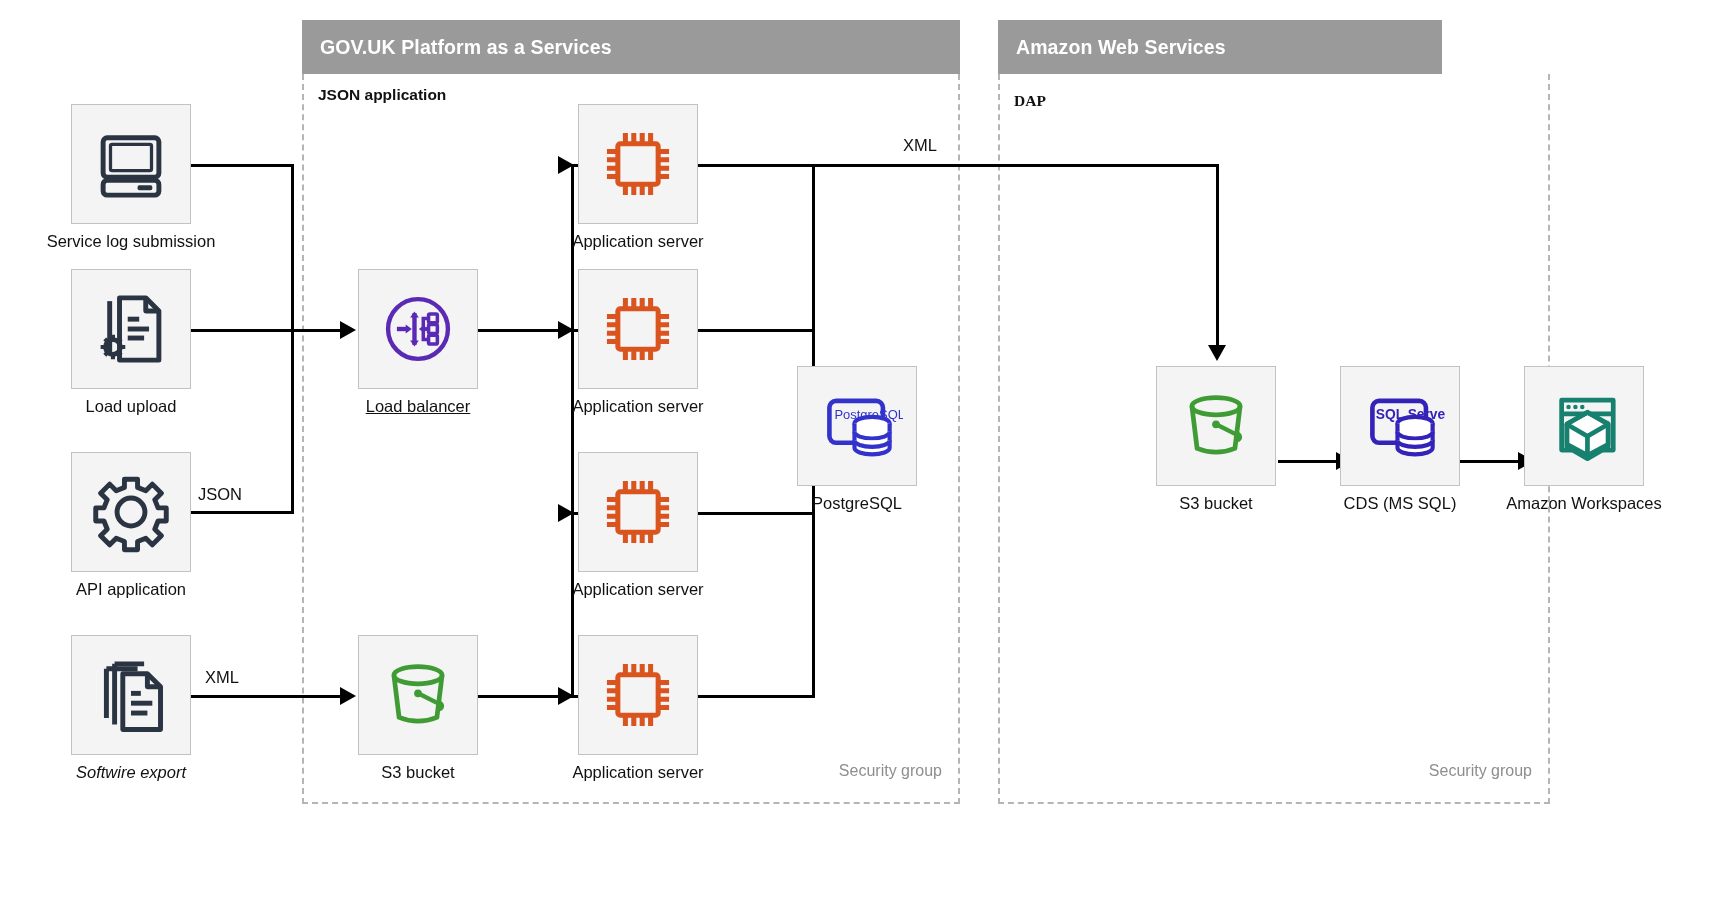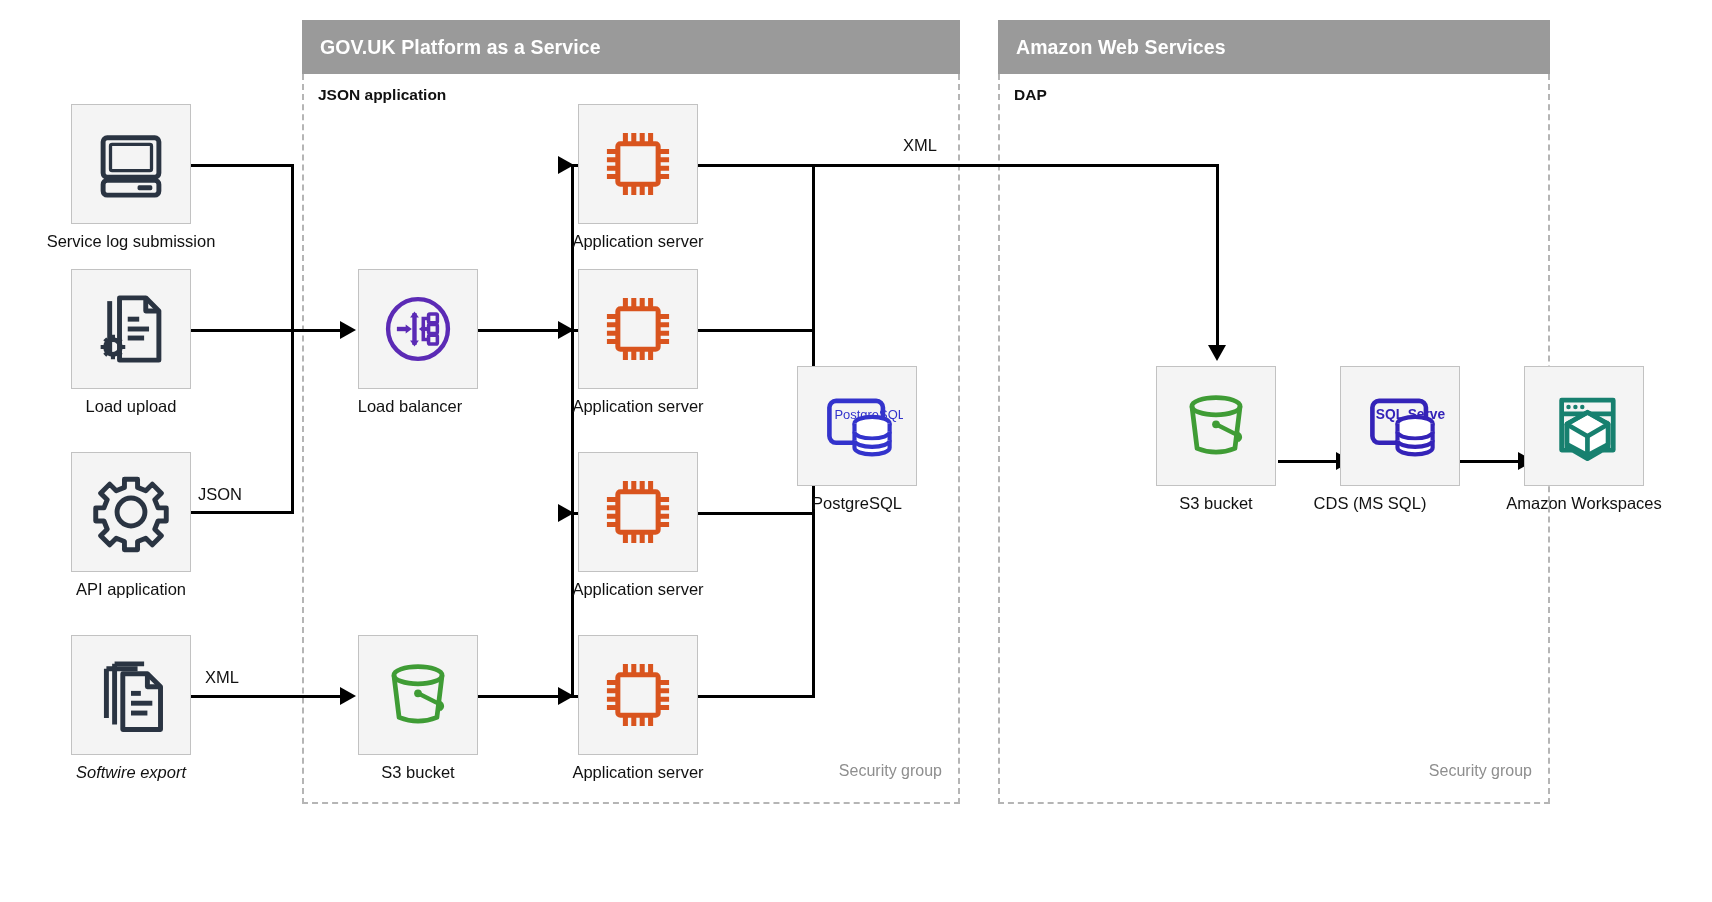--- a/index.html
+++ b/index.html
@@ -88,31 +88,31 @@
     border-right:9px solid transparent;
     border-top:16px solid #000000;
   }
 </style>
 </head>
 <body>
 
 <div id="canvas">
 
   <div class="zone-header" style="left:302px;top:20px;width:658px;height:54px;">
-    <span>GOV.UK Platform as a Service</span>
+    <span>GOV.UK Platform as a Services</span>
   </div>
   <div class="zone-body" style="left:302px;top:74px;width:658px;height:730px;"></div>
   <div class="zone-sub" style="left:318px;top:86px;">JSON application</div>
   <div class="zone-footer" style="left:700px;top:762px;width:242px;">Security group</div>
 
-  <div class="zone-header" style="left:998px;top:20px;width:552px;height:54px;">
+  <div class="zone-header" style="left:998px;top:20px;width:444px;height:54px;">
     <span>Amazon Web Services</span>
   </div>
   <div class="zone-body" style="left:998px;top:74px;width:552px;height:730px;"></div>
-  <div class="zone-sub" style="left:1014px;top:86px;">DAP</div>
+  <div class="zone-sub" style="left:1014px;top:92px;font-family:Liberation Serif, serif;">DAP</div>
   <div class="zone-footer" style="left:1290px;top:762px;width:242px;">Security group</div>
 
   <div class="wire h" style="left:180px;top:164px;width:114px;"></div>
   <div class="wire v" style="left:291px;top:164px;height:350px;"></div>
   <div class="wire h" style="left:180px;top:511px;width:114px;"></div>
 
   <div class="wire h" style="left:180px;top:329px;width:172px;"></div>
   <div class="arrowhead right" style="left:340px;top:321px;"></div>
   <div class="edge-label" style="left:150px;top:485px;width:140px;">JSON</div>
 
@@ -217,21 +217,21 @@
         <path d="M36 45 L43 50 L36 55 Z" fill="#5b2ab5" stroke="none"></path>
         <path d="M62 50 H54" stroke-width="4" stroke-dasharray="4 3"></path>
         <path d="M58 45 L51 50 L58 55 Z" fill="#5b2ab5" stroke="none"></path>
         <path d="M62 38 H56 V50 M62 50 H56 M62 62 H56 V50" stroke-width="4"></path>
         <rect x="62" y="33" width="10" height="10" rx="1.5" stroke-width="4"></rect>
         <rect x="62" y="45" width="10" height="10" rx="1.5" stroke-width="4"></rect>
         <rect x="62" y="57" width="10" height="10" rx="1.5" stroke-width="4"></rect>
       </svg>
     </span>
   </div>
-  <div class="node-label" style="left:280px;top:397px;">Load balancer</div>
+  <div class="node-label" style="left:288px;top:397px;text-decoration:underline;">Load balancer</div>
 
   <div class="node" style="left:358px;top:635px;">
     <span>
       <svg width="86" height="86" viewBox="0 0 100 100" fill="none" stroke="#3f9c35" stroke-width="5.5" stroke-linejoin="round">
         <ellipse cx="50" cy="27" rx="28" ry="10"></ellipse>
         <path d="M22 27 L28 76 Q50 85 72 76 L78 27"></path>
         <path d="M50 48 L78 62" stroke-width="5"></path>
         <circle cx="50" cy="48" r="4.5" fill="#3f9c35" stroke="none"></circle>
         <path d="M72 57 q10 5 3 10" stroke-width="5"></path>
       </svg>
@@ -327,21 +327,21 @@
         <text x="26" y="42" font-family="'Liberation Sans','DejaVu Sans',sans-serif" font-size="16.5" font-weight="bold" fill="#3423b8">SQL Server</text>
         <g stroke="#3423b8" stroke-width="5" fill="#ffffff">
           <ellipse cx="73" cy="47" rx="21" ry="8"></ellipse>
           <path d="M52 47 V76 a21 8 0 0 0 42 0 V47"></path>
           <path d="M52 57 a21 8 0 0 0 42 0"></path>
           <path d="M52 67 a21 8 0 0 0 42 0"></path>
         </g>
       </svg>
     </span>
   </div>
-  <div class="node-label" style="left:1240px;top:494px;">CDS (MS SQL)</div>
+  <div class="node-label" style="left:1270px;top:494px;">CDS (MS SQL)</div>
 
   <div class="node" style="left:1524px;top:366px;">
     <span>
       <svg width="86" height="86" viewBox="0 0 100 100" fill="none" stroke="#17806f" stroke-width="5.5" stroke-linejoin="round">
         <path d="M24 36 V20 H84 V36"></path>
         <path d="M24 36 H84"></path>
         <path d="M24 36 V78 H36"></path>
         <path d="M84 36 V78 H72"></path>
         <path d="M76 44 V68" stroke-width="5"></path>
         <circle cx="32" cy="28" r="2.6" fill="#17806f" stroke="none"></circle>

